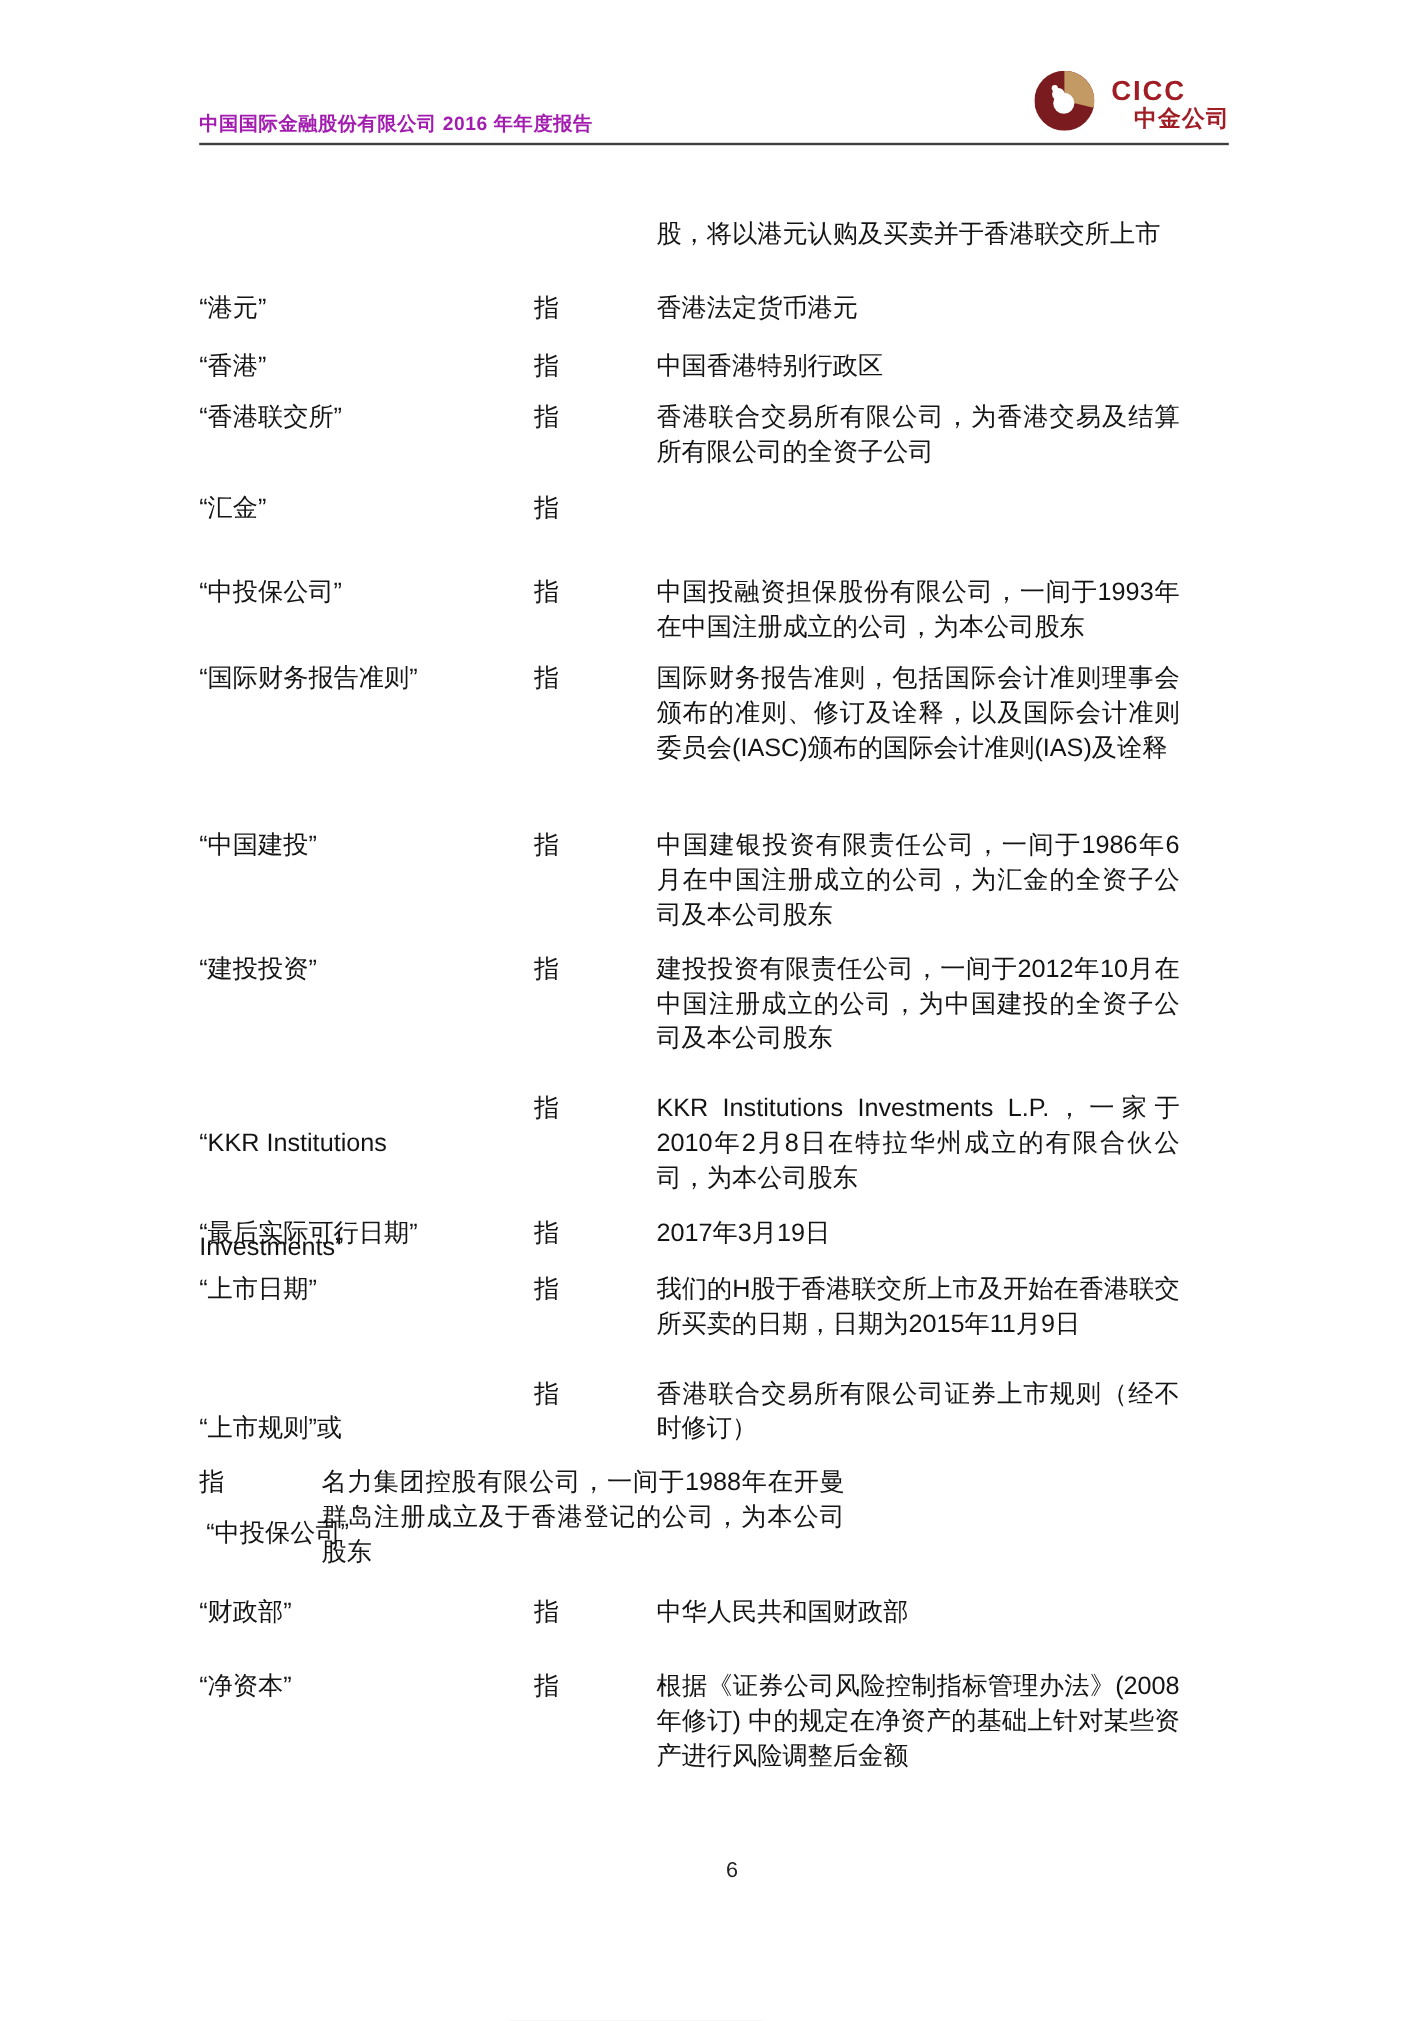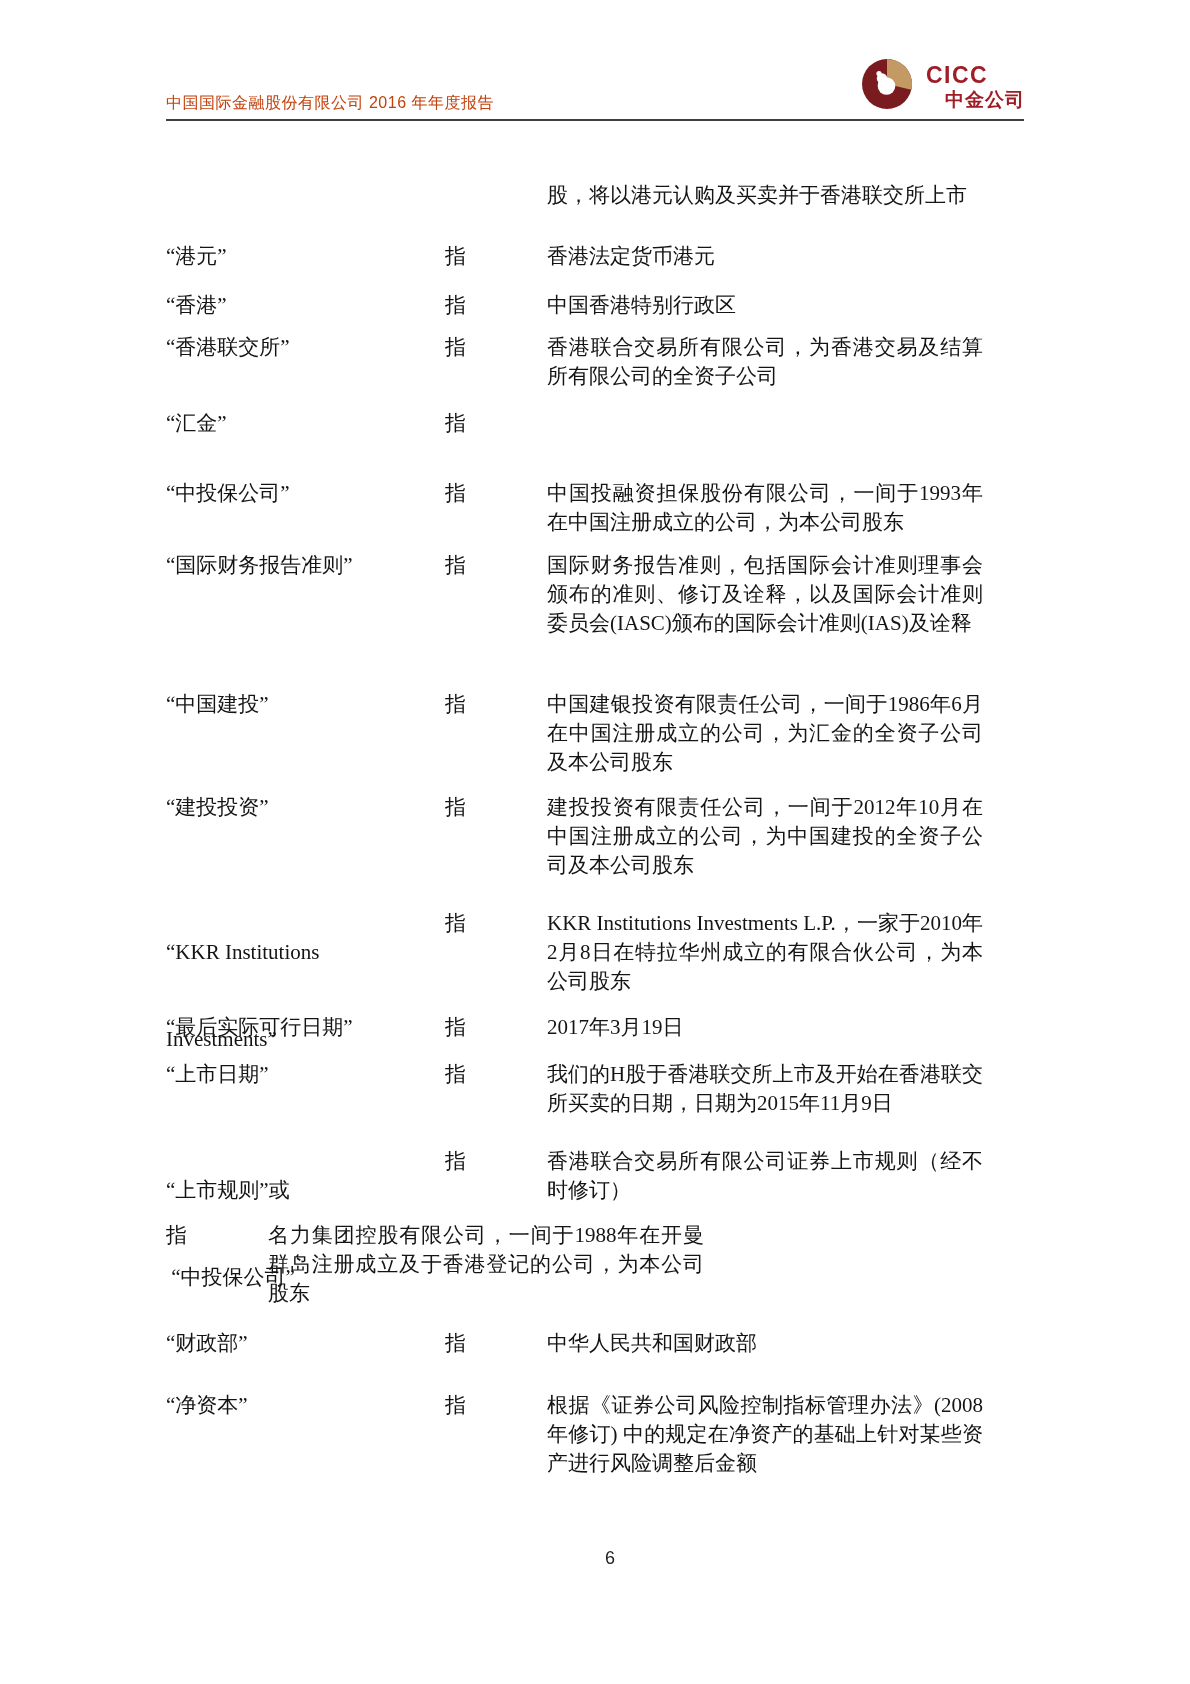--- a/index.html
+++ b/index.html
@@ -7,39 +7,39 @@
   }
   html,body{margin:0;padding:0;background:#e9e9e9;}
   .page{
     position:relative; width:1190px; height:1684px; background:#ffffff;
     margin:0 auto; overflow:hidden; color:#141414;
     font-family:"Liberation Sans","DejaVu Sans",sans-serif;
   }
   
   .header-title{
     position:absolute; left:166px; top:93px;
-    font-size:16px; font-weight:normal; letter-spacing:0.5px; color:#c2410c;
+    font-size:16px; font-weight:bold; letter-spacing:0.5px; color:#a21caf;
   }
   .header-rule{
     position:absolute; left:166px; top:119px; width:858px; height:2px;
     background:var(--rule_gray);
   }
   .logo-wrap{position:absolute; left:862px; top:59px; display:flex; align-items:flex-end;}
   .logo-mark{display:block;}
   .lm{fill:var(--maroon);} .lg{fill:var(--gold);} .lw{fill:#ffffff;}
   .logo-text{margin-left:14px; color:var(--wordmark_red); line-height:1;}
   .logo-en{font-size:23px; font-weight:bold; letter-spacing:1.5px;}
   .logo-cn{font-size:19px; font-weight:bold; letter-spacing:1px; margin-top:3px;padding-left:19px;}
   
   .row{
     position:absolute; left:166px; width:817px;
     display:flex; align-items:flex-start;
     font-size:21px; line-height:29px;
   }
-  .cell{flex:none;font-family:Liberation Serif, serif;}
+  .cell{flex:none;}
   .term{width:279px; white-space:pre-wrap;}
   .zhi{width:102px;}
   .def{width:436px; text-align:justify; text-align-last:left; text-justify:inter-ideograph;}
   .shift .zhi, .shift .def{padding-top:29px;}
   
   .page-number{
     position:absolute; left:596px; top:1548px; width:28px;
     text-align:center; font-size:18px; color:#222;
   }
 </style>

